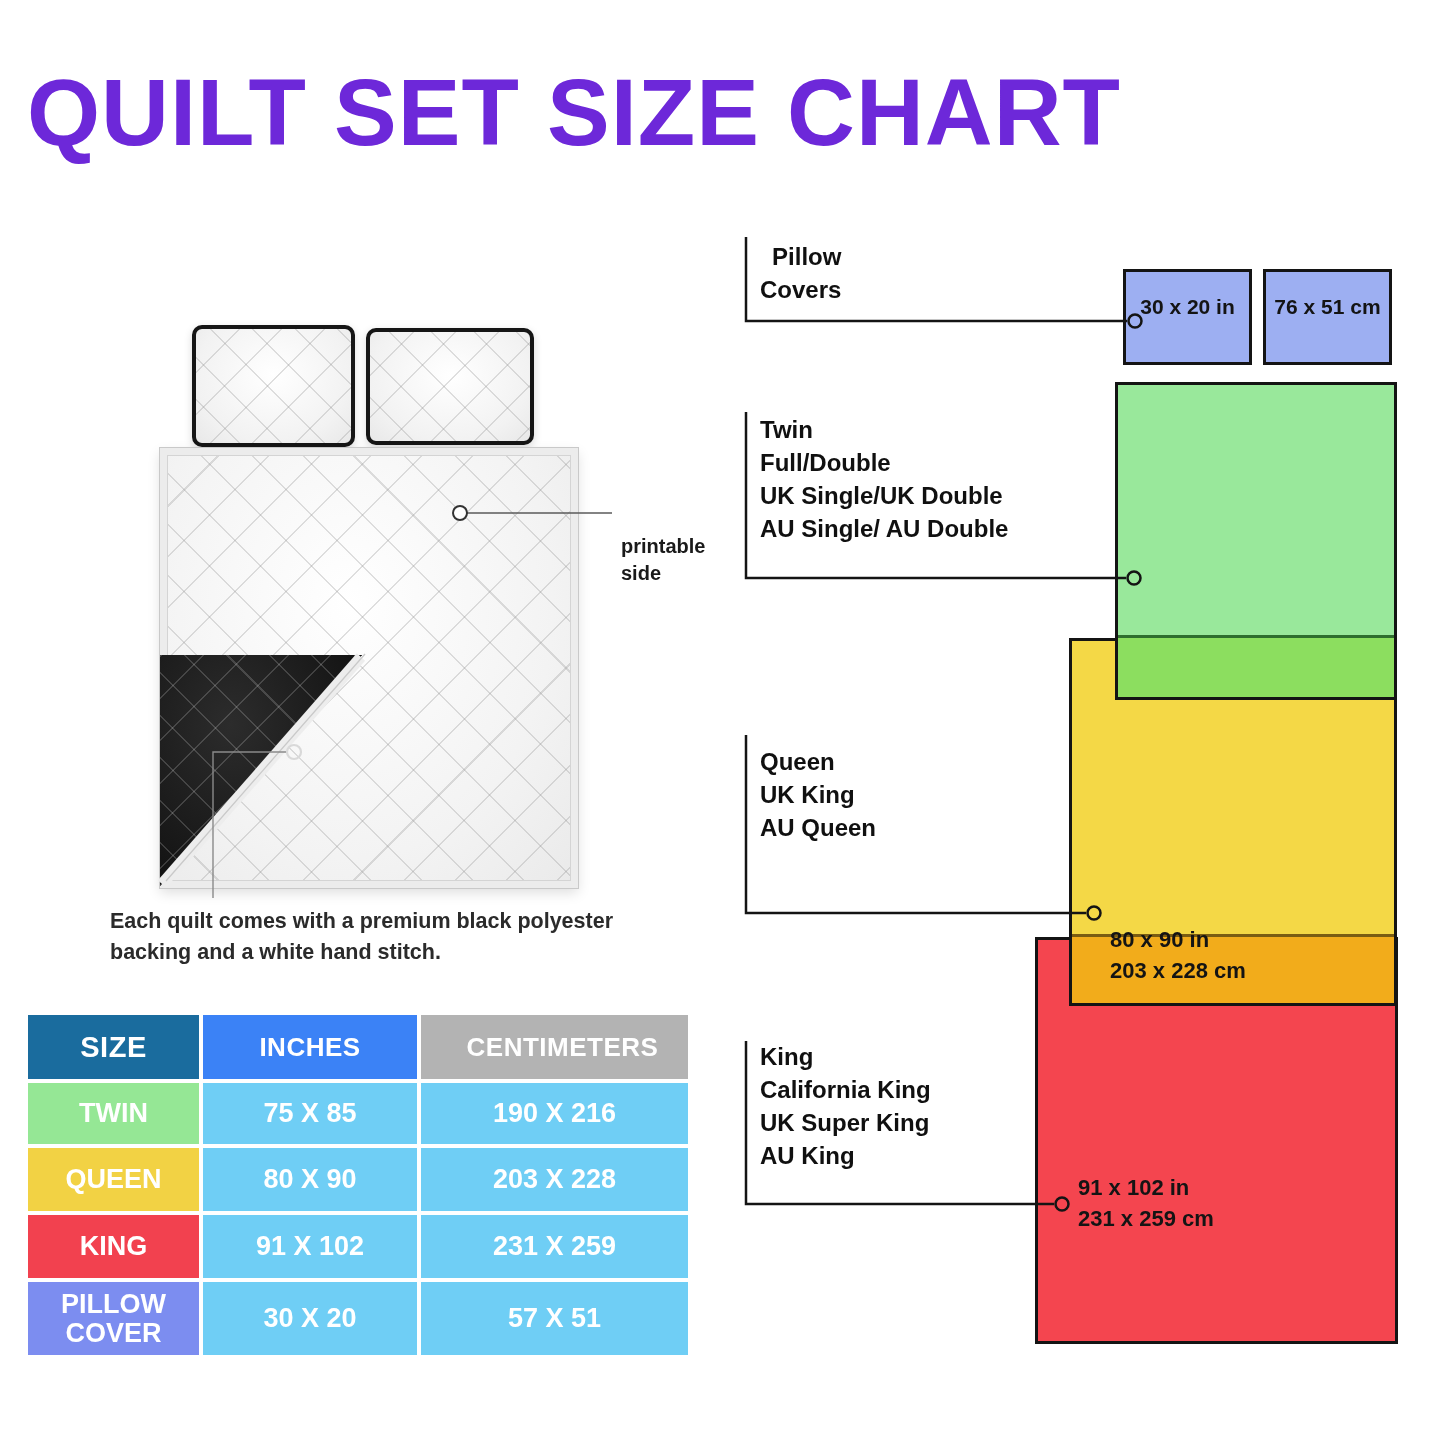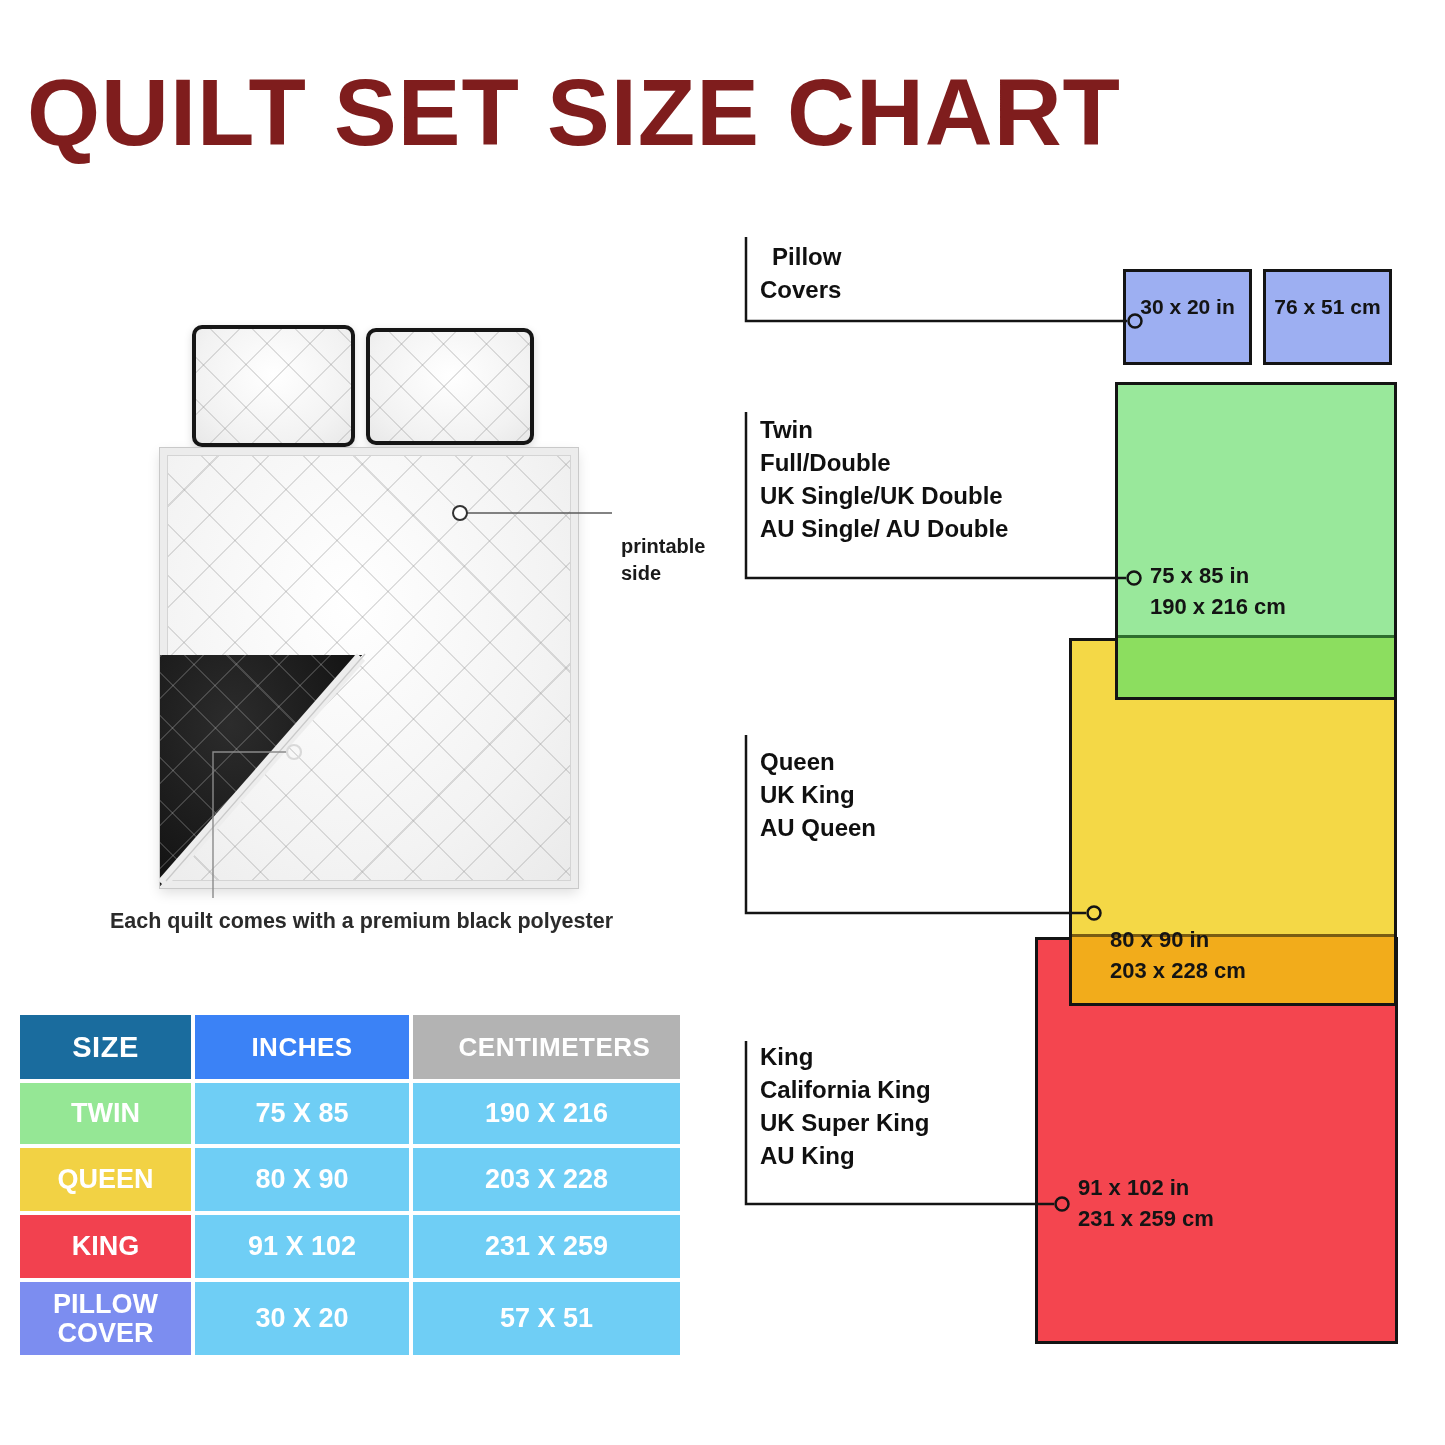--- a/index.html
+++ b/index.html
@@ -2,21 +2,21 @@
 <html><head>
 <meta charset="utf-8">
 <style>
   html,body{margin:0;padding:0;background:#ffffff;}
   body{width:1445px;height:1445px;position:relative;overflow:hidden;
        font-family:"Liberation Sans", sans-serif;}
   .canvas{position:absolute;inset:0;}
 
   
   .title{position:absolute;left:0;top:66px;width:1148px;margin:0;
-         font-size:94px;font-weight:bold;letter-spacing:1px;color:#7f1d1d;
+         font-size:94px;font-weight:bold;letter-spacing:1px;color:#6d28d9;
          text-align:center;line-height:1.0;}
 
   
   .quilt-pattern{
     background-color:#fafafa;
     background-image:
       repeating-linear-gradient(45deg, rgba(150,150,150,.30) 0 1.5px, rgba(0,0,0,0) 1.5px 36px),
       repeating-linear-gradient(135deg, rgba(150,150,150,.30) 0 1.5px, rgba(0,0,0,0) 1.5px 36px),
       radial-gradient(ellipse at 45% 35%, #ffffff 0%, #f3f3f3 65%, #eaeaea 100%);
   }
@@ -65,21 +65,21 @@
   .glabel{position:absolute;left:760px;font-size:24px;font-weight:bold;
     color:#101010;line-height:33px;}
   .pillow-glabel{top:240px;text-align:right;}
   .twin-glabel{top:413px;}
   .queen-glabel{top:745px;}
   .king-glabel{top:1040px;}
 
   svg.connectors{position:absolute;left:0;top:0;pointer-events:none;}
 
   
-  .size-table{position:absolute;left:20px;top:1015px;display:grid;
+  .size-table{position:absolute;left:28px;top:1015px;display:grid;
     grid-template-columns:171px 214px 267px;
     grid-template-rows:64px 61px 63px 63px 73px;
     gap:4px;background:#ffffff;}
   .tc{display:flex;align-items:center;justify-content:center;text-align:center;
     color:#ffffff;font-weight:bold;font-size:27px;line-height:29px;}
   .hc{font-size:26px;letter-spacing:.5px;}
   .hc-size{font-size:29px;}
 </style>
 </head>
 <body>
@@ -93,42 +93,39 @@
   <div class="quilt-body quilt-pattern"></div>
   <div class="quilt-flap"></div>
 
   <div class="printable-label">
     <div>printable</div>
     <div>side</div>
   </div>
 
   <div class="caption">
     <div>Each quilt comes with a premium black polyester</div>
+    <div>backing and a white hand stitch.</div>
   </div>
 
   <div class="rect king-rect" style="background-color: rgb(244, 69, 79);"></div>
 
   <div class="rect queen-rect" style="background-color: rgb(244, 216, 70);">
     <div class="overlap q-ov" style="background-color: rgb(242, 172, 27);"></div>
   </div>
 
   <div class="rect twin-rect" style="background-color: rgb(153, 232, 155);">
     <div class="overlap t-ov" style="background-color: rgb(140, 222, 95);"></div>
   </div>
 
   <div class="rect prect1" style="background-color: rgb(157, 175, 242);"></div>
   <div class="rect prect2" style="background-color: rgb(157, 175, 242);"></div>
 
   <div class="dim pillow-dim pd1">30 x 20 in</div>
   <div class="dim pillow-dim pd2">76 x 51 cm</div>
 
-  <div class="dim twin-dim">
-    <div>75 x 85 in</div>
-    <div>190 x 216 cm</div>
-  </div>
   <div class="dim queen-dim">
     <div>80 x 90 in</div>
     <div>203 x 228 cm</div>
   </div>
   <div class="dim king-dim">
     <div>91 x 102 in</div>
     <div>231 x 259 cm</div>
   </div>
 
   <div class="glabel pillow-glabel">

